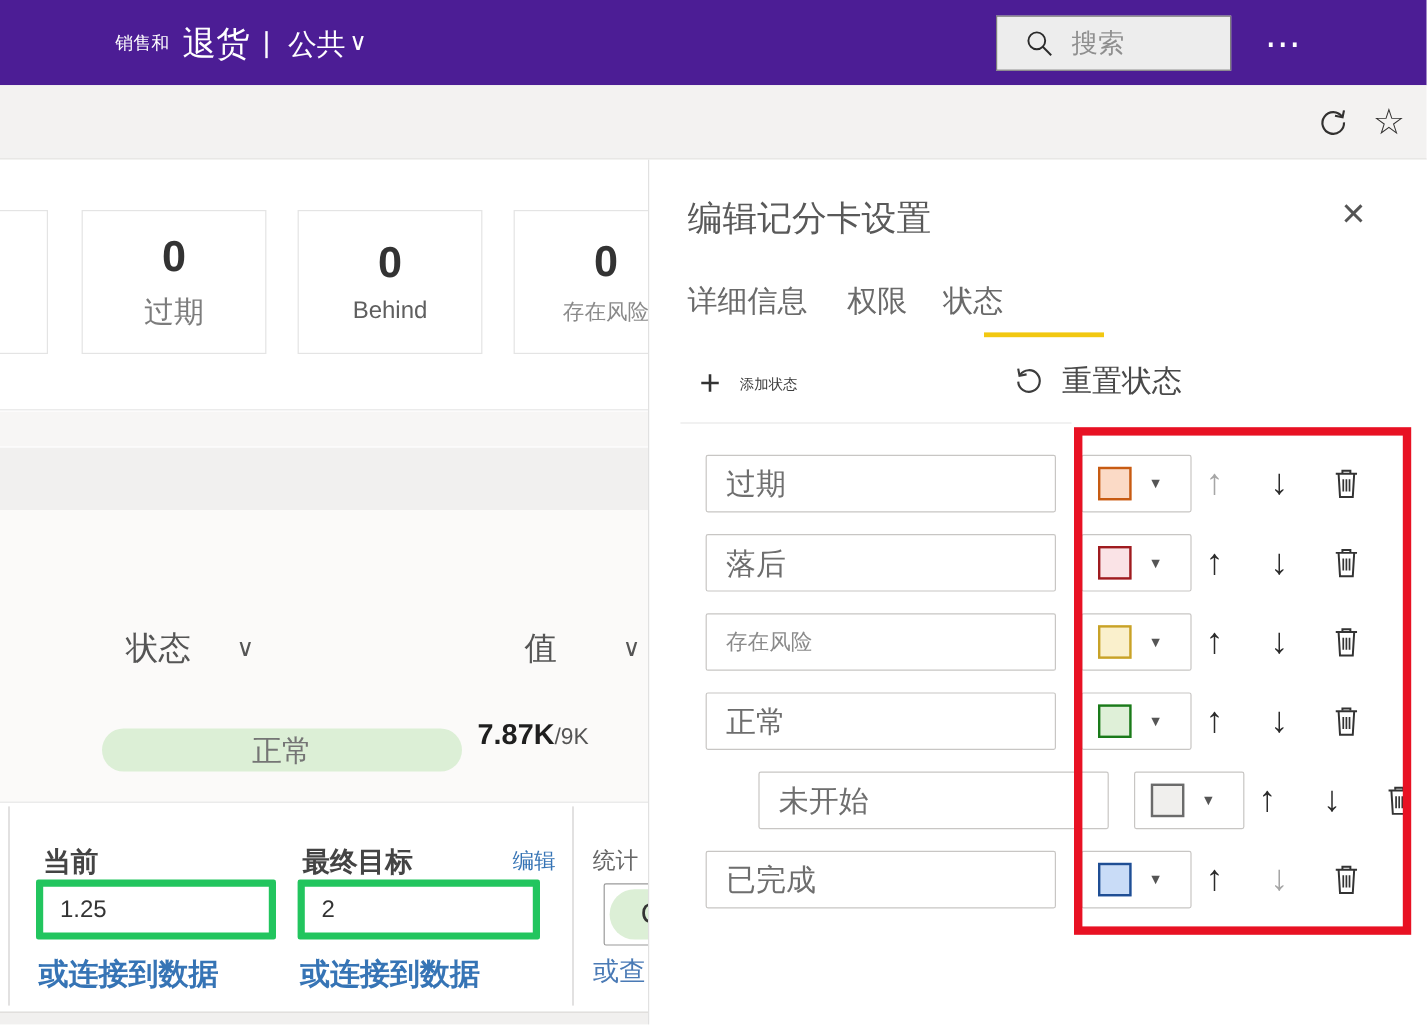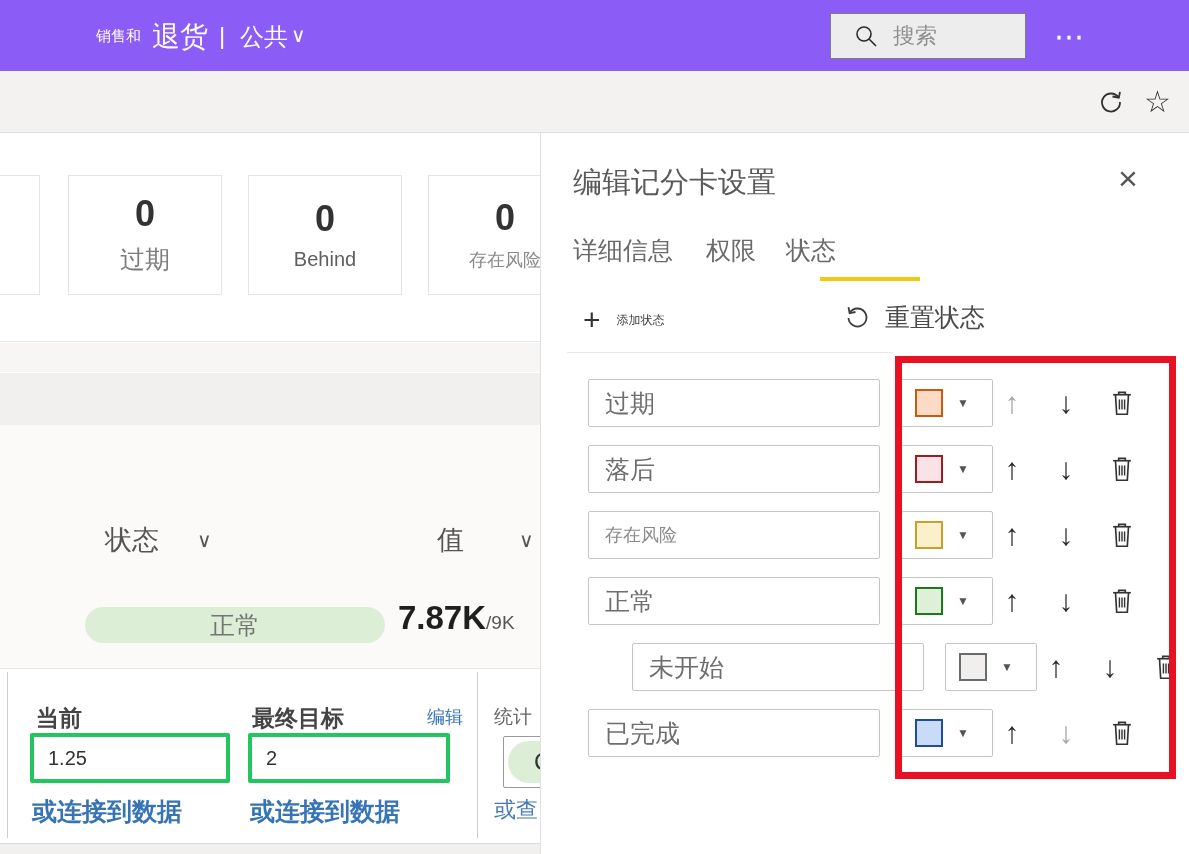--- a/index.html
+++ b/index.html
@@ -1,21 +1,21 @@
 <!DOCTYPE html>
 <html><head>
 <meta charset="utf-8">
 <style>
   html,body{margin:0;padding:0;background:#fff;}
   .screen{position:relative;width:1189px;height:854px;overflow:hidden;background:#fff;
           font-family:"Liberation Sans","DejaVu Sans",sans-serif;color:#333;}
   .abs{position:absolute;}
 
   
-  .topbar{left:0;top:0;width:1189px;height:71px;background:#8b5cf6;}
+  .topbar{left:0;top:0;width:1189px;height:71px;background:#4c1d95;}
   .topbar .app-label{left:96px;top:27px;font-size:15px;color:#fff;}
   .topbar .page-title{left:152px;top:18px;font-size:28px;color:#fff;}
   .topbar .sep{left:219px;top:22px;font-size:24px;color:#fff;font-weight:100;}
   .topbar .workspace{left:240px;top:21px;font-size:24px;color:#fff;}
   .topbar .chev{left:291px;top:23px;font-size:20px;color:#fff;}
   .searchbox{left:830px;top:13px;width:196px;height:46px;background:#ededed;border:1px solid #7d7d7d;
              display:flex;align-items:center;box-sizing:border-box;}
   .searchbox svg{margin-left:22px;}
   .searchbox input{border:none;background:transparent;outline:none;width:120px;margin-left:12px;
                    font-size:22px;color:#444;font-family:Liberation Sans, sans-serif;}
@@ -34,21 +34,21 @@
   .band-c{left:0;top:292px;width:540px;height:243px;background:#fbfaf9;}
   .hdivider{height:1px;background:#e6e6e6;}
   .card{top:42px;width:154px;height:120px;background:#fff;border:1px solid #e4e4e4;box-sizing:border-box;
         display:flex;flex-direction:column;align-items:center;justify-content:center;}
   .card .num{font-size:36px;font-weight:600;color:#333;line-height:1.1;}
   .card .lbl{margin-top:10px;color:#8a8a8a;}
   .col-head{font-size:27px;color:#555;}
   .col-chev{font-size:20px;color:#555;}
   .pill{border-radius:18px;background:#dcefd6;display:flex;align-items:center;justify-content:center;}
   .goal-label{font-size:23px;font-weight:600;color:#444;}
-  .text-input{border:4px solid #22c55e;border-radius:2px;background:#fff;font-size:20px;color:#333;
+  .text-input{border:6px solid #22c55e;border-radius:2px;background:#fff;font-size:20px;color:#333;
               padding:0 0 0 14px;box-sizing:border-box;outline:none;font-family:inherit;}
   .blue-link{color:#3674b5;background:none;border:none;padding:0;cursor:pointer;font-family:inherit;}
   .vline{width:1px;background:#cfcecd;}
 
   
   .panel{left:540px;top:133px;width:649px;height:721px;background:#fff;border-left:1px solid #e1e1e1;box-sizing:border-box;}
   .panel-title{left:573px;top:163px;font-size:29px;font-weight:500;color:#595959;}
   .close-btn{left:1112px;top:160px;font-size:34px;color:#555;background:none;border:none;cursor:pointer;line-height:1;}
   .tab{font-size:25px;color:#6a6a6a;background:none;border:none;cursor:pointer;padding:0;font-family:Liberation Sans, sans-serif;}
   .tab-underline{left:820px;top:277px;width:100px;height:4px;background:#f2c811;}
@@ -126,21 +126,21 @@
 
     <span class="abs col-head" style="left:105px;top:389px;">状态</span>
     <span class="abs col-chev" style="left:197px;top:395px;">∨</span>
     <span class="abs col-head" style="left:437px;top:389px;">值</span>
     <span class="abs col-chev" style="left:519px;top:395px;">∨</span>
 
     <div class="abs pill" style="left:85px;top:474px;width:300px;height:36px;">
       <span style="font-size:25px;color:#757575;">正常</span>
     </div>
     <div class="abs" style="left:398px;top:466px;width:142px;display:flex;align-items:baseline;">
-      <span style="font-size:33px;font-weight:700;color:#1f1f1f;">7.87K</span>
+      <span style="font-size:24px;font-weight:700;color:#1f1f1f;">7.87K</span>
       <span style="font-size:19px;color:#555;">/9K</span>
     </div>
     <div class="abs hdivider" style="left:0;top:535px;width:540px;"></div>
 
     <div class="abs vline" style="left:7px;top:539px;height:166px;"></div>
     <span class="abs goal-label" style="left:36px;top:570px;">当前</span>
     <input class="abs text-input" style="left: 30px; top: 600px; width: 200px; height: 50px;" value="1.25">
     <button class="abs blue-link" style="left:32px;top:662px;font-size:25px;font-weight:600;">或连接到数据</button>
 
     <span class="abs goal-label" style="left:252px;top:570px;">最终目标</span>

